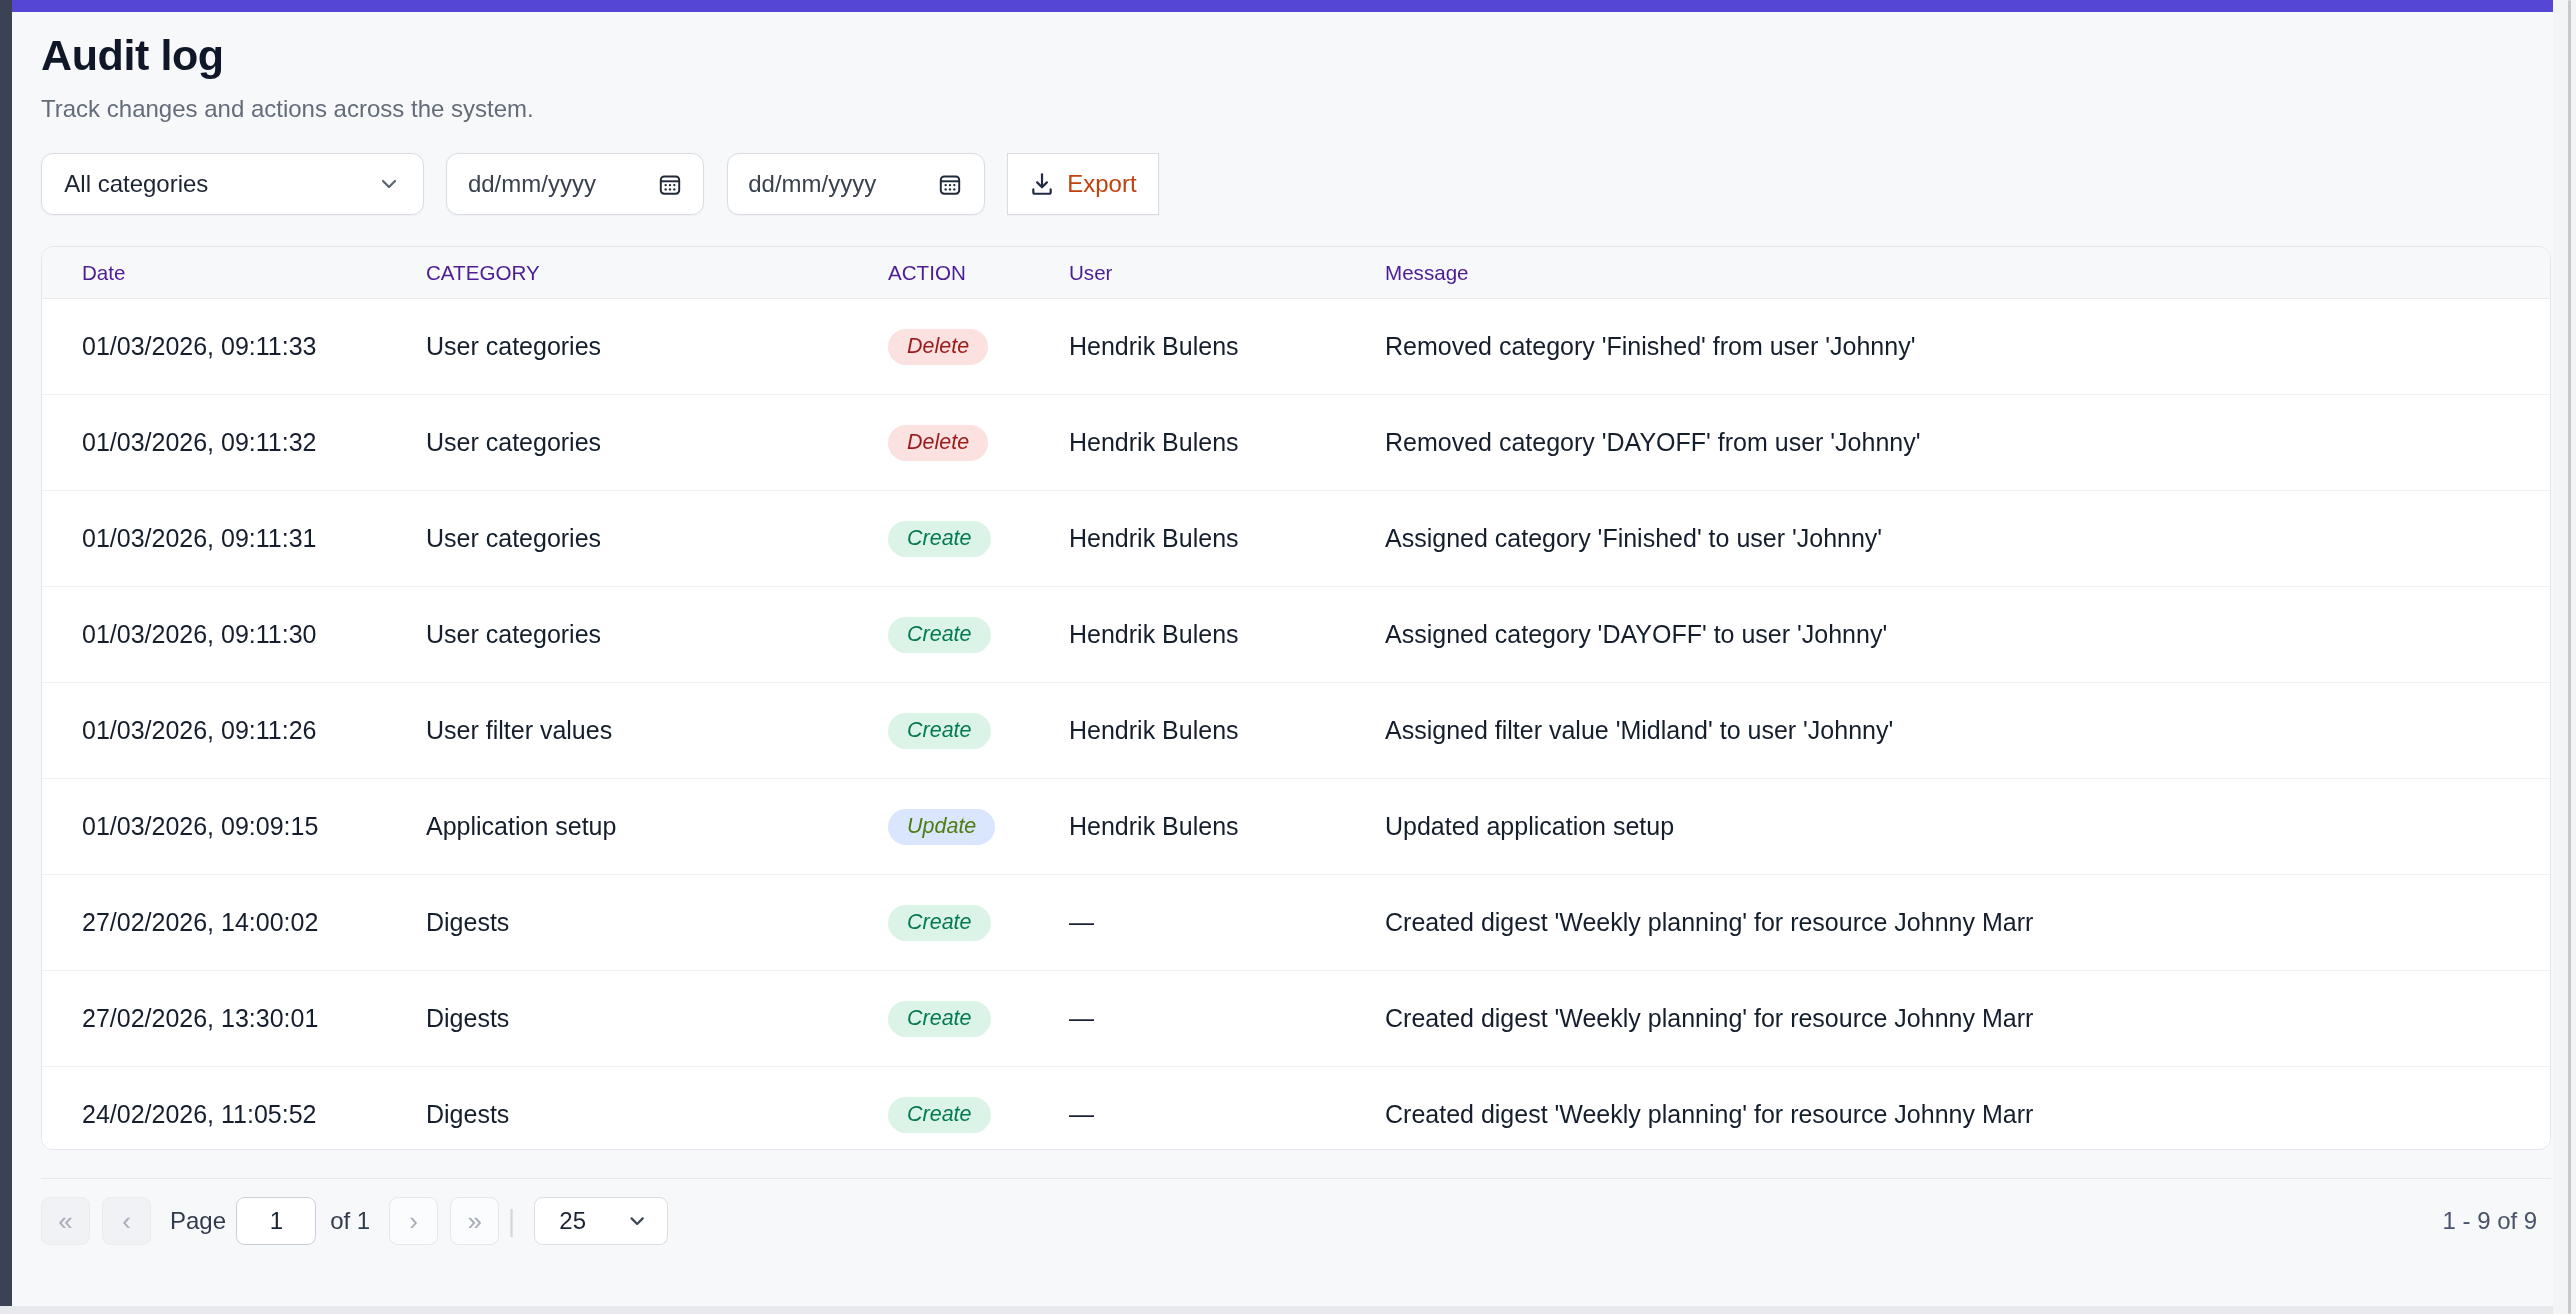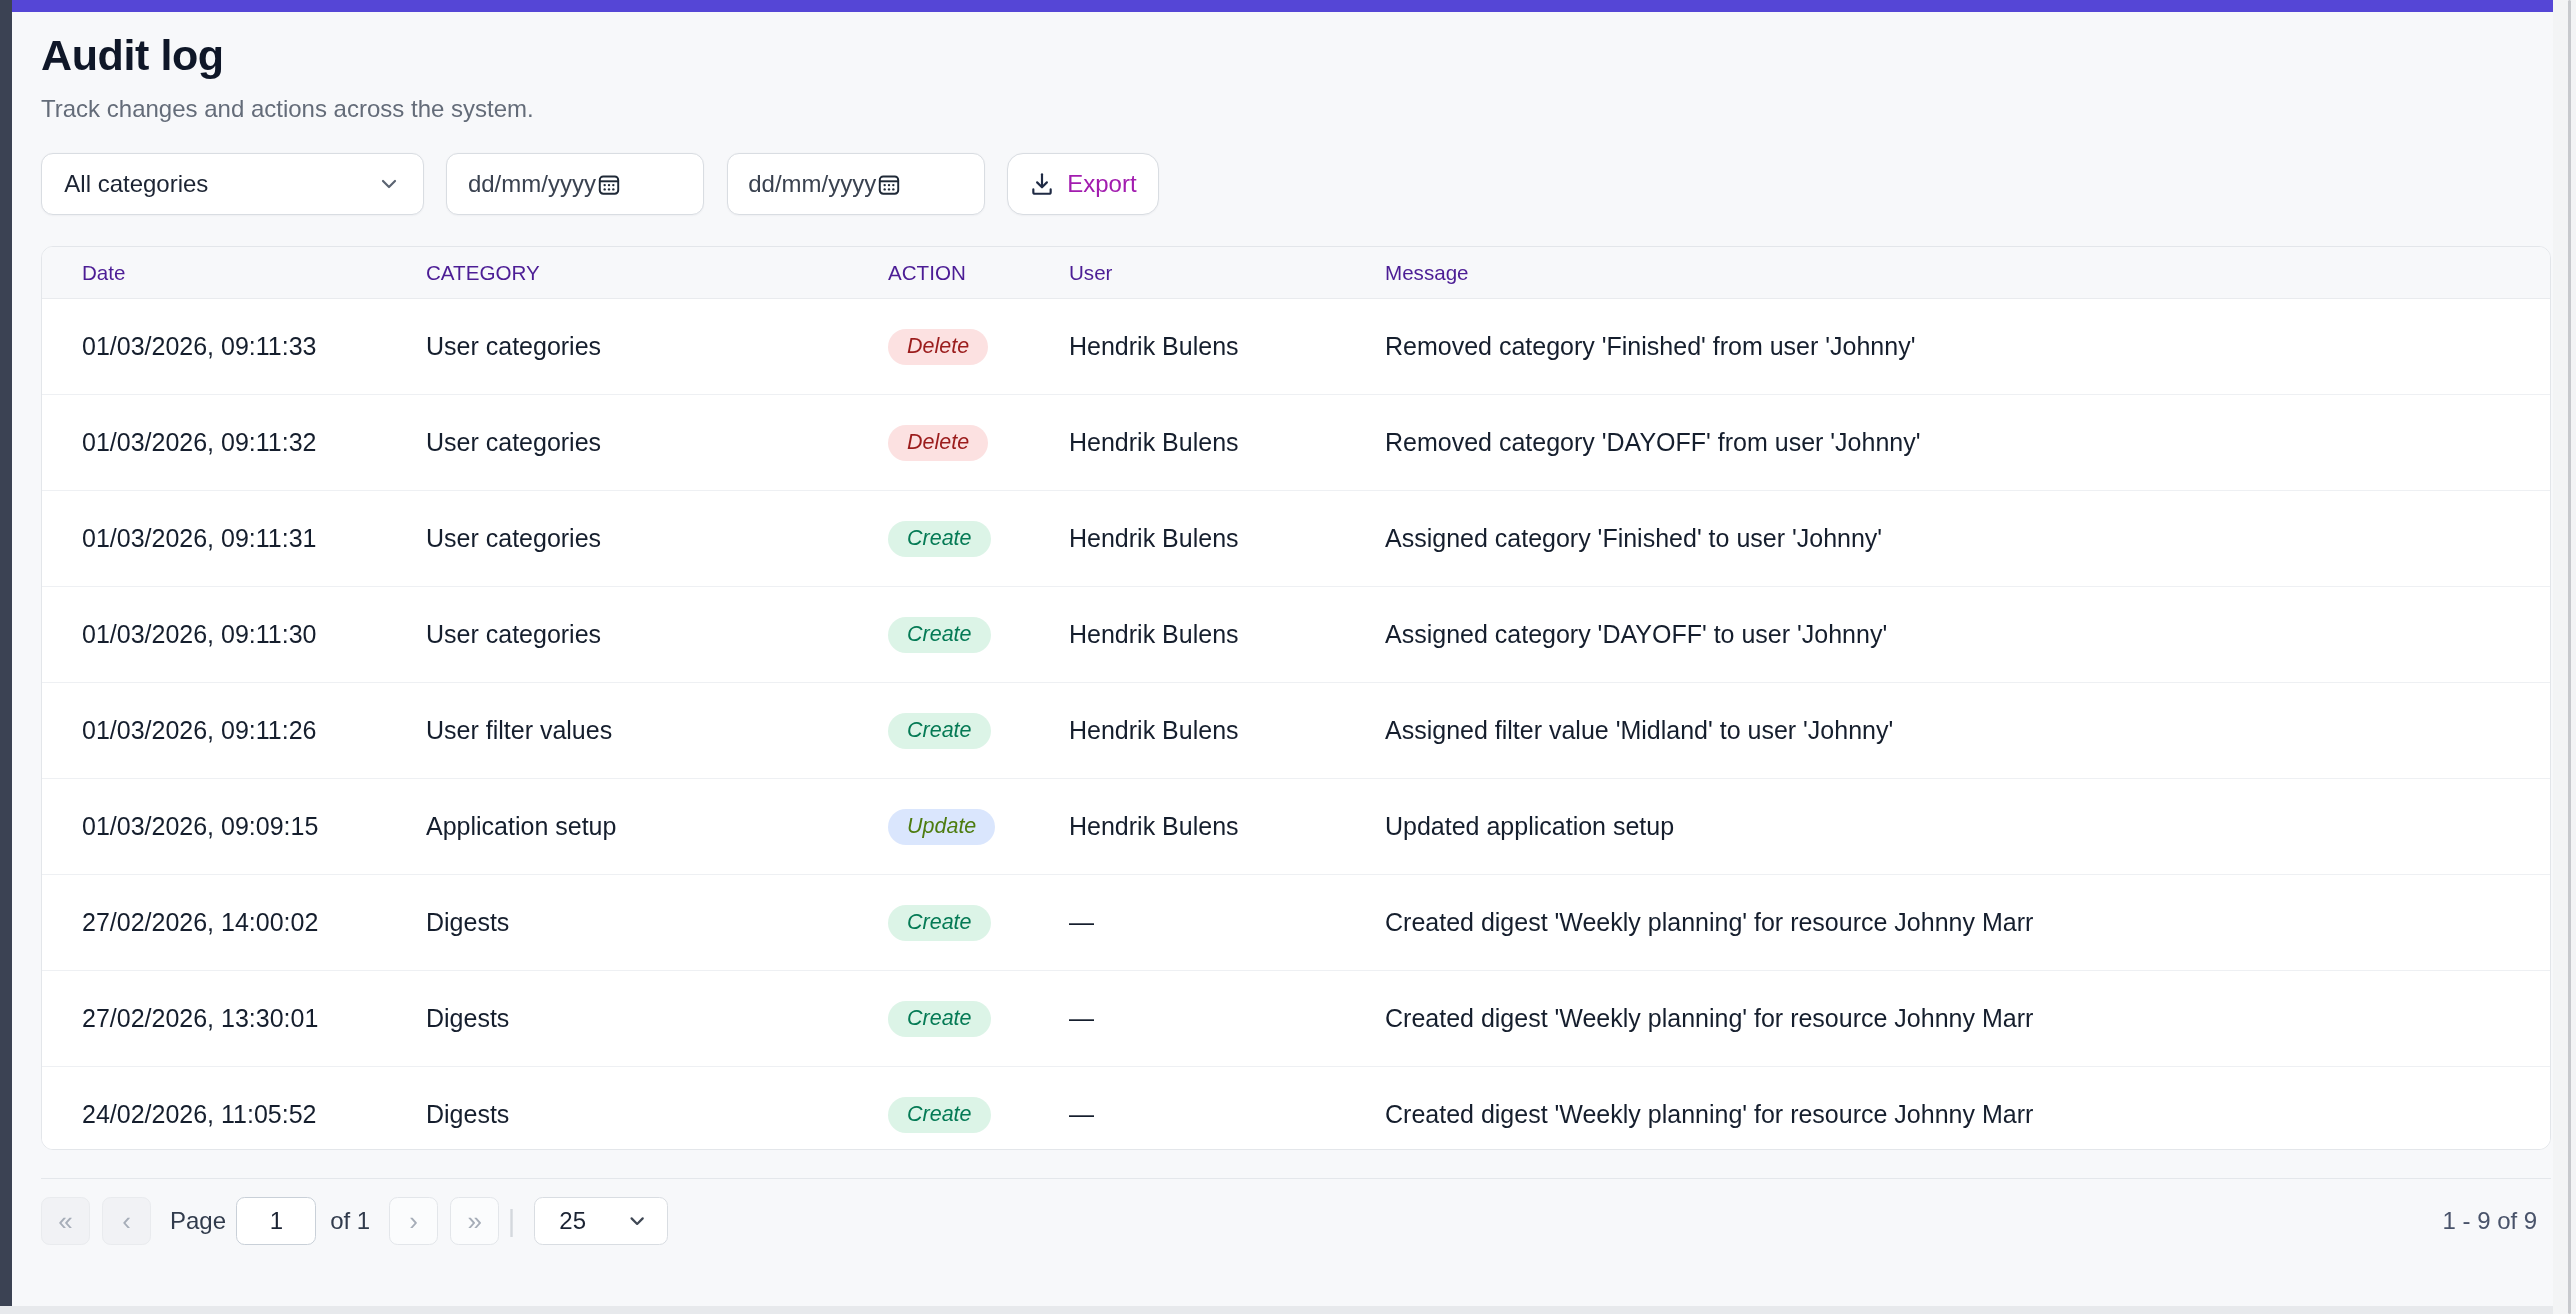--- a/index.html
+++ b/index.html
@@ -27,24 +27,24 @@
     display:flex;align-items:center;font-size:24px;color:#1c2433;
     box-shadow:0 0.9px 1.7px rgba(16,24,40,.04);
   }
   .ctl-select{width:383px;padding:0 22.3px;justify-content:space-between;}
   .ctl-search{width:441px;padding:0 19px;gap:13.8px;}
   .ctl-search input{
     border:none;outline:none;flex:1;font-size:24px;color:#1c2433;background:transparent;
     font-family:"Liberation Sans", sans-serif;
   }
   .ctl-search input::placeholder{color:#98a0ab;}
-  .ctl-date{width:258px;padding:0 20.6px;justify-content:flex-start;color:#3a4250;}
+  .ctl-date{width:258px;padding:0 20.6px;justify-content:space-between;color:#3a4250;}
   .btn-export{
-    box-sizing:border-box;height:62px;width:152px;background:#ffffff;border:0.9px solid #d9dde2;border-radius:16px;
-    display:flex;align-items:center;justify-content:center;gap:12px;font-size:24px;color:#a21caf;cursor:pointer;
+    box-sizing:border-box;height:62px;width:152px;background:#ffffff;border:0.9px solid #d9dde2;border-radius:0;
+    display:flex;align-items:center;justify-content:center;gap:12px;font-size:24px;color:#c2410c;cursor:pointer;
     box-shadow:0 0.9px 1.7px rgba(16,24,40,.04);
   }
   .icon{flex:0 0 auto;display:inline-flex;}
 
   
   .card{
     position:absolute;left:41px;top:246px;width:2510px;height:904px;box-sizing:border-box;
     background:#fdfdfe;border:0.9px solid #e3e6ea;border-radius:12px;overflow:hidden;
   }
   .thead{

